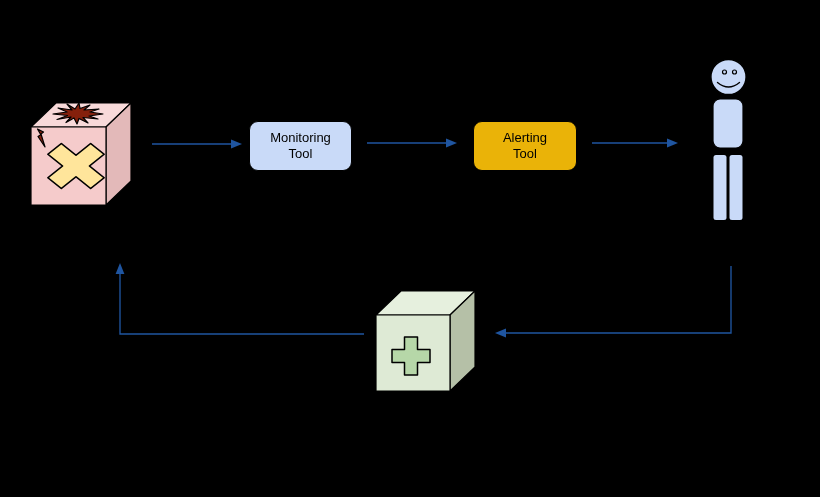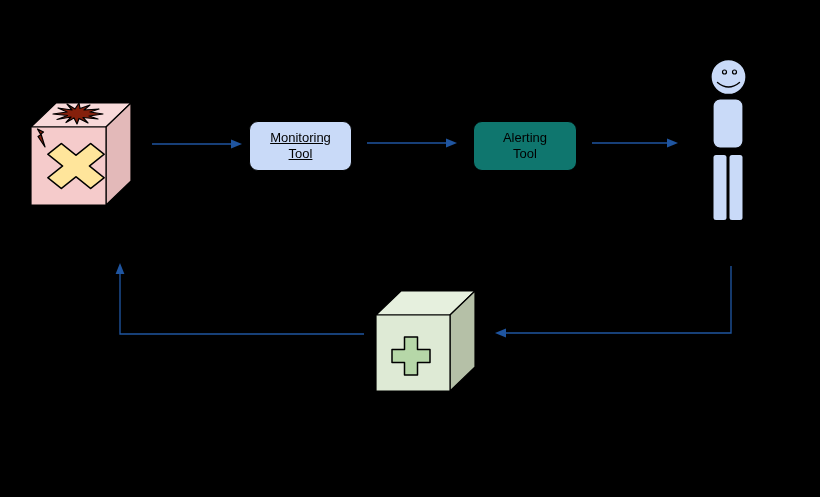--- a/index.html
+++ b/index.html
@@ -10,21 +10,21 @@
   #canvas > svg, #canvas > div{position:absolute;}
   .node{
     box-sizing:border-box;
     width:104px;height:50px;
     border:1px solid #000;border-radius:9px;
     display:flex;align-items:center;justify-content:center;
     text-align:center;
     font-size:13px;line-height:16px;color:#000;
     white-space:pre-line;
   }
-  #node-monitoring{left:249px;top:121px;width:103px;text-decoration:underline;}
+  #node-monitoring{left:249px;top:121px;width:103px;}
   #node-alerting{left:473px;top:121px;}
   
   .ink{stroke:#000;stroke-width:1.2;stroke-linejoin:round;}
   .ink15{stroke:#000;stroke-width:1.5;stroke-linejoin:round;}
   .edge{fill:none;stroke-width:1.35;}
   .noline{stroke:none;}
   .smile{fill:none;stroke:#000;stroke-width:1.4;stroke-linecap:round;}
   .eye{stroke:#000;stroke-width:1.2;}
 </style>
 </head>
@@ -67,21 +67,21 @@
     <polygon class="ink" points="73,14 59,16 68,19 53,17.5 58,23 49,18.5 47,24 44,18 36,22.5 41,17 27,19.5 37.5,15.5 23,14 37,12 28,8 42,10 37,4 45,9 49,3 50,8.5 60,5 54,10 69,9 60,12" fill="#85200c"></polygon>
     <polygon class="ink" points="7.5,29 13.5,32 11,34 15,47 8,36.5 10.8,34.8" fill="#85200c"></polygon>
     <polygon class="ink15" transform="translate(46,66) scale(1.12,0.9) rotate(45)" points="-27,-8.5 -8.5,-8.5 -8.5,-27 8.5,-27 8.5,-8.5 27,-8.5 27,8.5 8.5,8.5 8.5,27 -8.5,27 -8.5,8.5 -27,8.5" fill="#ffe59b"></polygon>
   </svg>
 
   <div class="node" id="node-monitoring" style="background-color: rgb(201, 218, 248);">
     <span>Monitoring
 Tool</span>
   </div>
 
-  <div class="node" id="node-alerting" style="background-color: #0f766e;">
+  <div class="node" id="node-alerting" style="background-color: #eab308;">
     <span>Alerting
 Tool</span>
   </div>
 
   <svg style="left:708px;top:58px" width="42" height="166" viewBox="0 0 42 166">
     <circle class="ink15" cx="20.5" cy="19" r="17.6" fill="#c9daf8"></circle>
     <circle class="eye" cx="16.5" cy="14" r="2" fill="#c9daf8"></circle>
     <circle class="eye" cx="26.5" cy="14" r="2" fill="#c9daf8"></circle>
     <path class="smile" d="M 9.5,24.5 Q 20.5,33.5 31.5,24.5"></path>
     <rect class="ink" x="5" y="41" width="30" height="49" rx="7" fill="#c9daf8"></rect>

